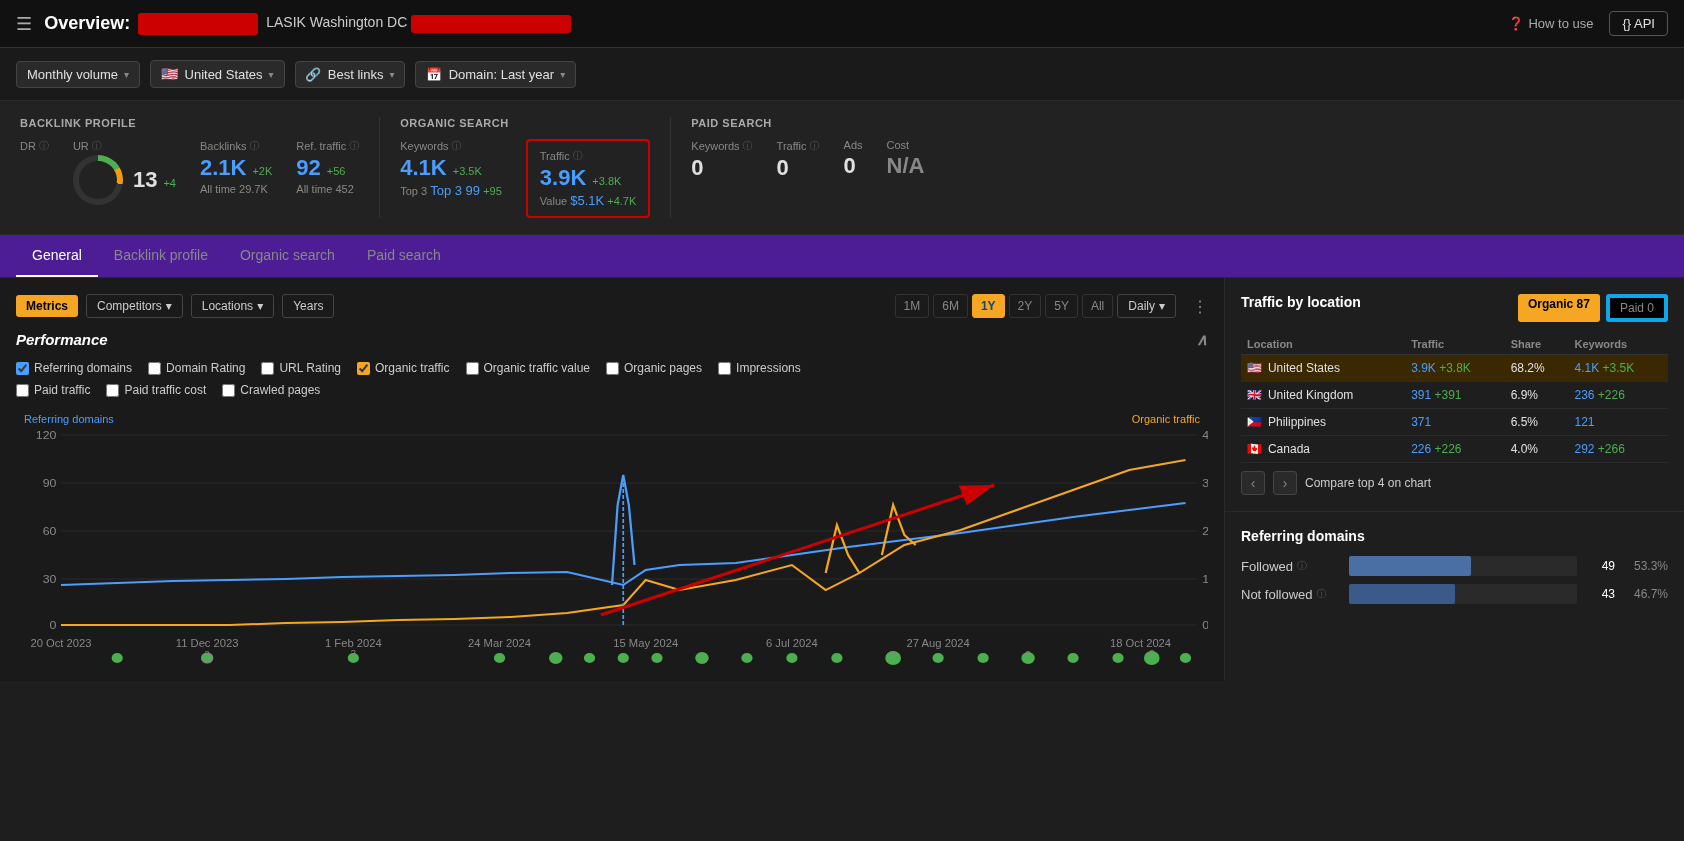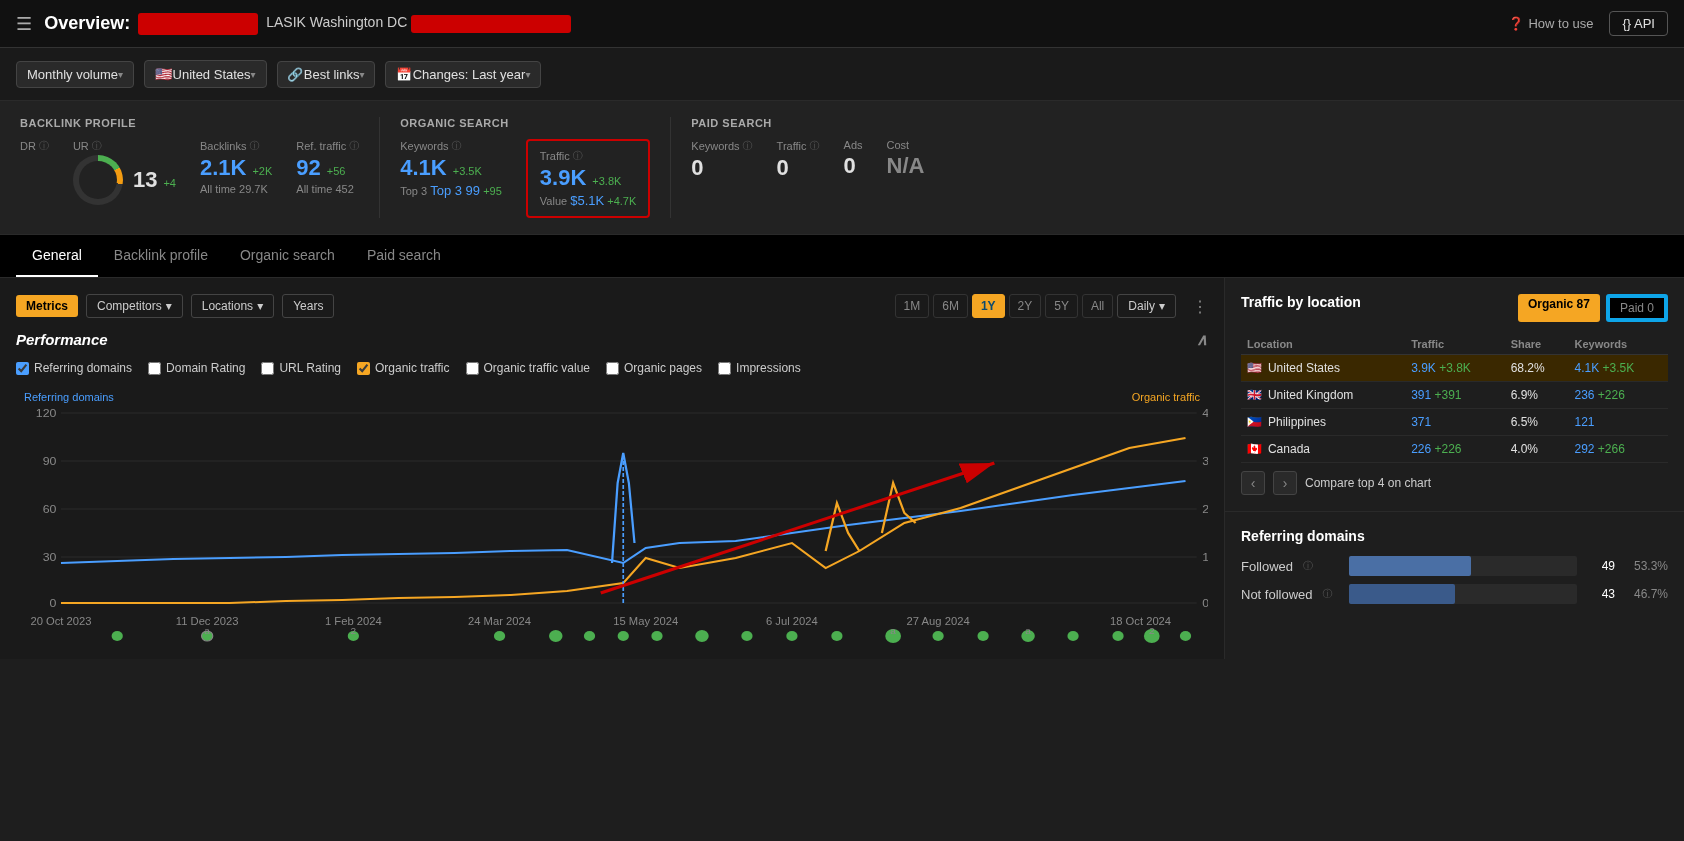--- a/index.html
+++ b/index.html
@@ -39,21 +39,21 @@
     }
     .dropdown-btn {
       background: #2a2a2a;
       border: 1px solid #444;
       color: #e0e0e0;
       padding: 5px 10px;
       border-radius: 4px;
       cursor: pointer;
       display: flex;
       align-items: center;
-      gap: 0;
+      gap: 6px;
       font-size: 13px;
     }
     .dropdown-btn .flag { font-size: 14px; }
     .dropdown-btn .arrow { color: #888; font-size: 10px; }
 
     
     .stats-section {
       background: #222;
       padding: 16px 20px;
       border-bottom: 1px solid #2a2a2a;
@@ -108,21 +108,21 @@
       width: 38px; height: 38px; border-radius: 50%; background: #222;
     }
     .traffic-box {
       border: 2px solid #cc0000;
       border-radius: 4px;
       padding: 8px 12px;
     }
 
     
     .tabs-bar {
-      background: #000000;
+      background: #4c1d95;
       display: flex;
       align-items: center;
       padding: 0 16px;
       border-bottom: 1px solid #2a2a2a;
     }
     .tab {
       padding: 12px 16px;
       cursor: pointer;
       color: #888;
       border-bottom: 2px solid transparent;
@@ -278,21 +278,21 @@
     .nav-arrow { background: #2a2a2a; border: 1px solid #444; color: #888; width: 24px; height: 24px; border-radius: 3px; display: flex; align-items: center; justify-content: center; cursor: pointer; font-size: 14px; }
     .compare-link { color: #ccc; font-size: 12px; cursor: pointer; }
 
     .referring-domains-section { padding: 16px; }
     .ref-item {
       display: flex;
       align-items: center;
       gap: 8px;
       margin-bottom: 8px;
     }
-    .ref-label { color: #ccc; font-size: 13px; display: flex; align-items: center; gap: 10px; min-width: 100px; }
+    .ref-label { color: #ccc; font-size: 13px; display: flex; align-items: center; gap: 4px; min-width: 100px; }
     .ref-bar-container { flex: 1; background: #2a2a2a; border-radius: 2px; height: 20px; position: relative; }
     .ref-bar { height: 100%; border-radius: 2px; }
     .ref-bar.followed { background: #4a6fa5; }
     .ref-bar.not-followed { background: #3a5a8a; }
     .ref-count { color: #fff; font-size: 12px; min-width: 30px; text-align: right; }
     .ref-pct { color: #888; font-size: 12px; min-width: 45px; text-align: right; }
     .info-icon { color: #555; font-size: 10px; cursor: pointer; }
   </style>
 </head>
 <body>
@@ -326,21 +326,21 @@
     <span>United States</span>
     <span class="arrow">▾</span>
   </button>
   <button class="dropdown-btn">
     <span>🔗</span>
     <span>Best links</span>
     <span class="arrow">▾</span>
   </button>
   <button class="dropdown-btn">
     <span>📅</span>
-    <span>Changes: Last year</span>
+    <span>Domain: Last year</span>
     <span class="arrow">▾</span>
   </button>
 </div>
 
 <div class="stats-section">
   <div class="stats-groups">
 
     <div class="stat-group">
       <div class="stat-group-title">Backlink profile</div>
       <div class="stat-items">
@@ -518,20 +518,34 @@
         <input type="checkbox" style="">
         <span>Organic traffic value</span>
       </label>
       <label class="checkbox-item">
         <input type="checkbox" style="">
         <span>Organic pages</span>
       </label>
       <label class="checkbox-item">
         <input type="checkbox" style="">
         <span>Impressions</span>
+      </label>
+    </div>
+    <div class="checkboxes-row">
+      <label class="checkbox-item">
+        <input type="checkbox" style="">
+        <span>Paid traffic</span>
+      </label>
+      <label class="checkbox-item">
+        <input type="checkbox" style="">
+        <span>Paid traffic cost</span>
+      </label>
+      <label class="checkbox-item">
+        <input type="checkbox" style="">
+        <span>Crawled pages</span>
       </label>
     </div>
 
     <div class="chart-container">
       <div class="chart-legend-left">Referring domains</div>
       <div class="chart-legend-right">Organic traffic</div>
       <svg width="100%" height="240" style="margin-top:20px" viewBox="0 0 1060 240" preserveAspectRatio="none">
 
         <line x1="40" y1="10" x2="1050" y2="10" stroke="#2a2a2a" stroke-width="1"></line>
         <line x1="40" y1="58" x2="1050" y2="58" stroke="#2a2a2a" stroke-width="1"></line>

